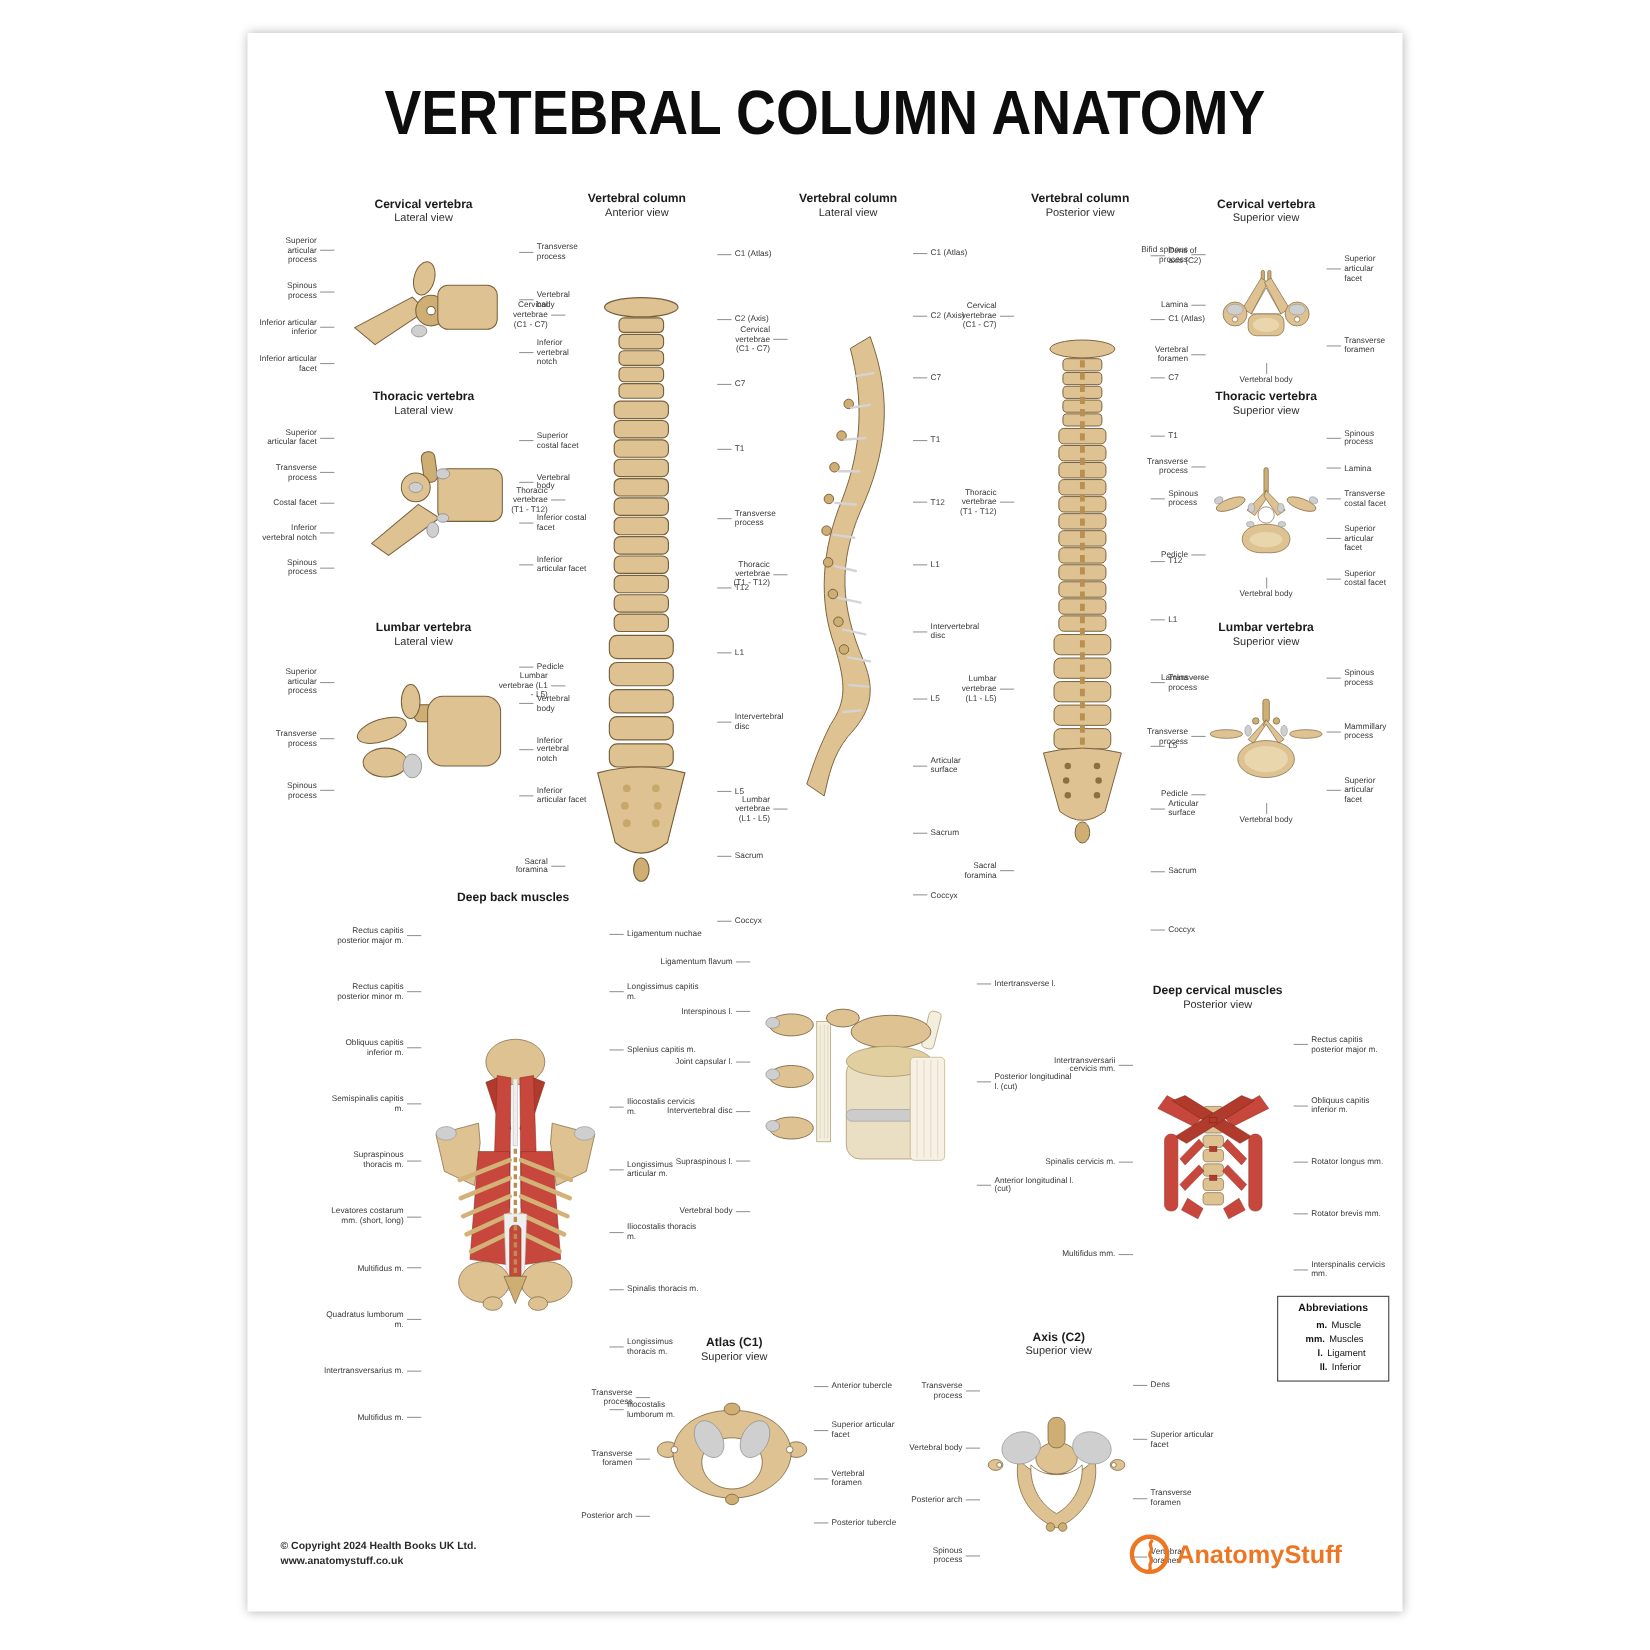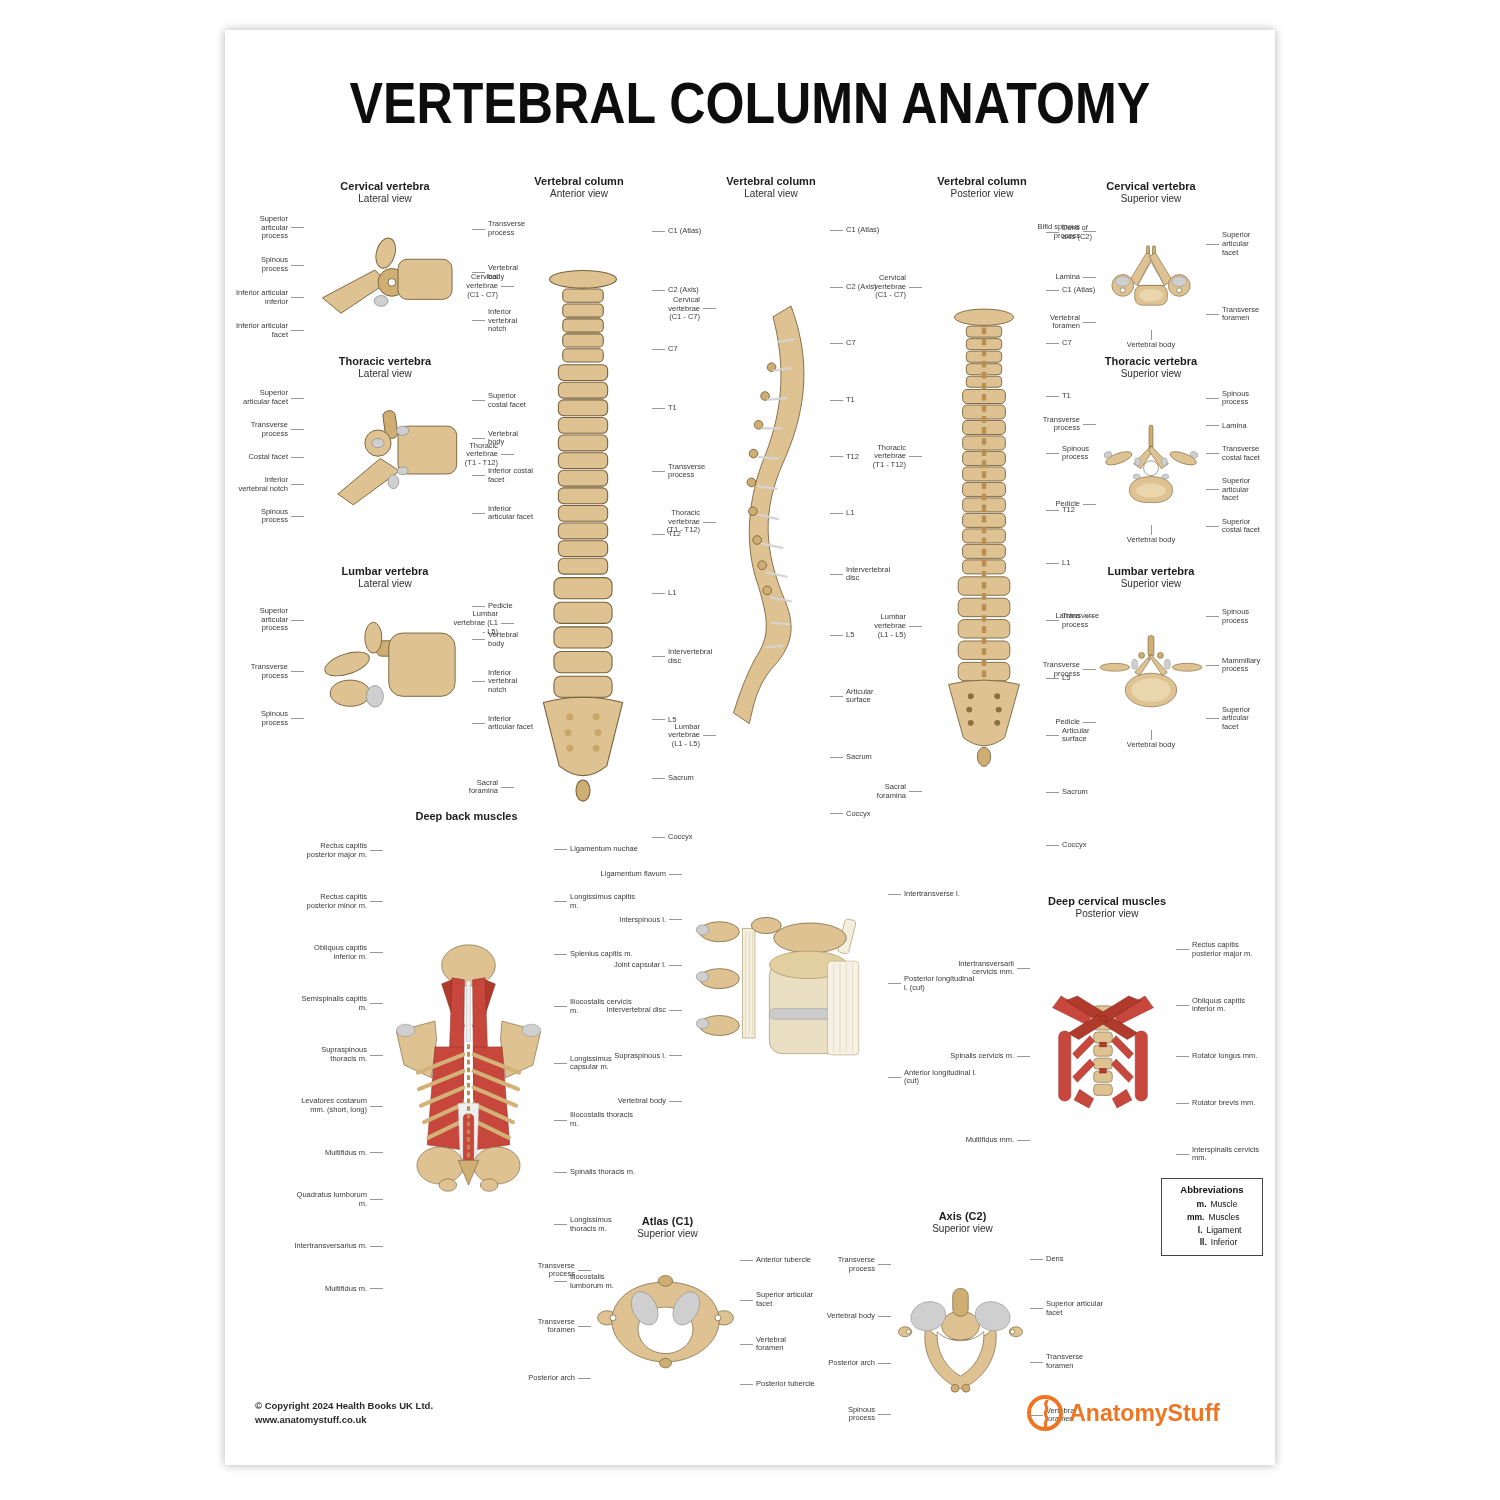--- a/index.html
+++ b/index.html
@@ -827,21 +827,21 @@
           </div>
           <div class="lbl">
             <span class="lbl-t">Splenius capitis m.</span>
             <span class="lead"></span>
           </div>
           <div class="lbl">
             <span class="lbl-t">Iliocostalis cervicis m.</span>
             <span class="lead"></span>
           </div>
           <div class="lbl">
-            <span class="lbl-t">Longissimus capsular m.</span>
+            <span class="lbl-t">Longissimus articular m.</span>
             <span class="lead"></span>
           </div>
           <div class="lbl">
             <span class="lbl-t">Iliocostalis thoracis m.</span>
             <span class="lead"></span>
           </div>
           <div class="lbl">
             <span class="lbl-t">Spinalis thoracis m.</span>
             <span class="lead"></span>
           </div>

